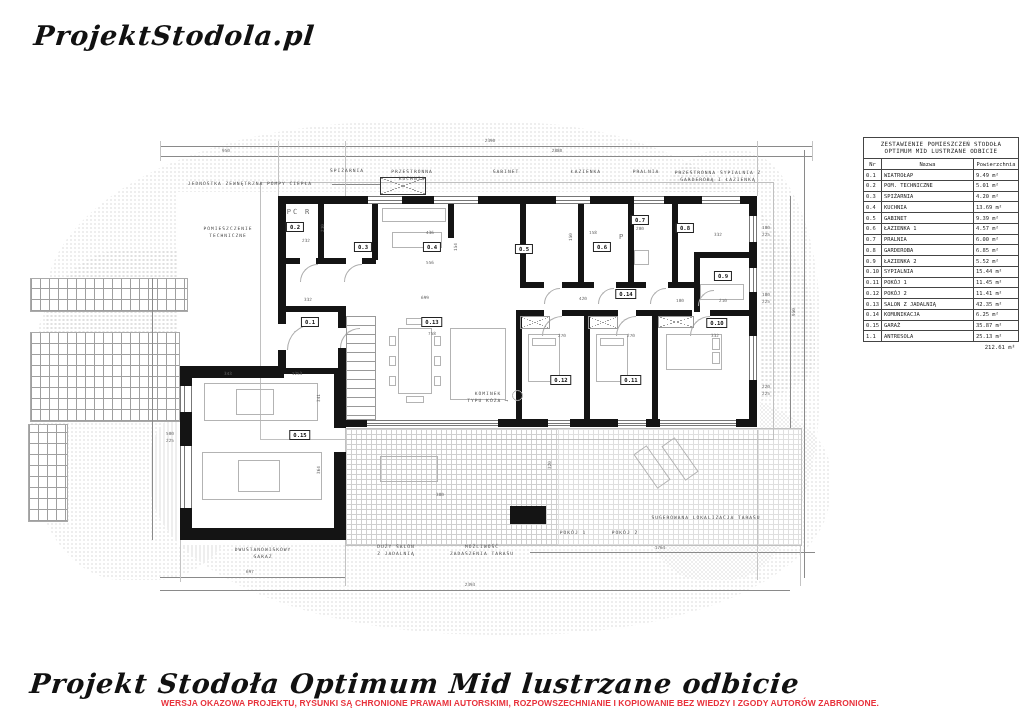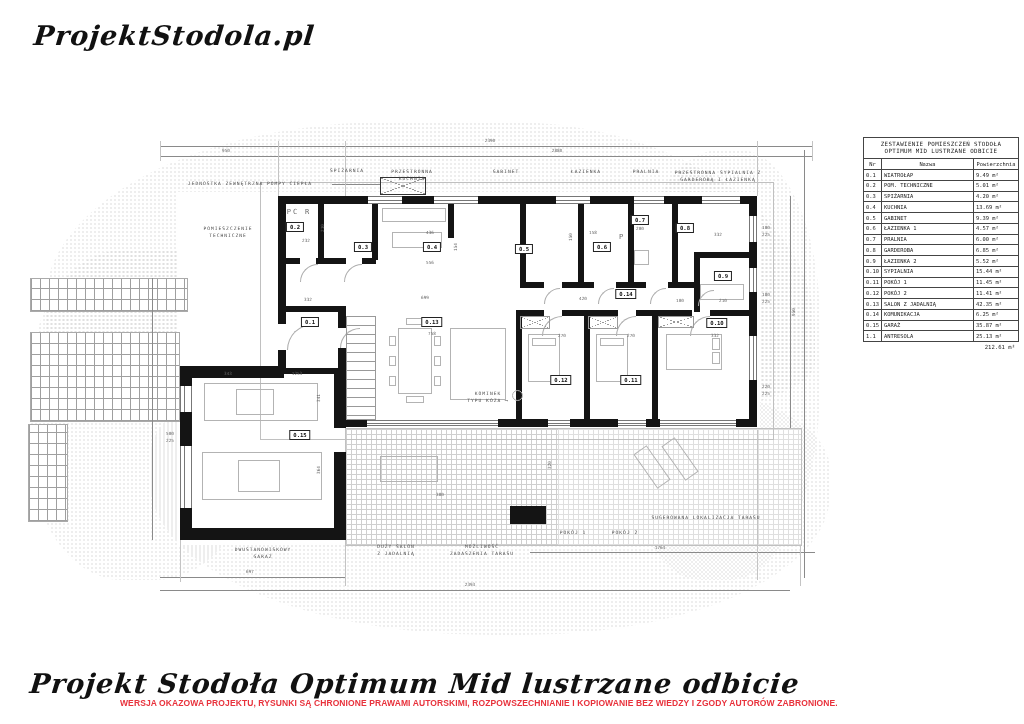--- a/index.html
+++ b/index.html
@@ -5,21 +5,21 @@
   html,body{margin:0;padding:0;background:#ffffff;}
   #page{position:relative;width:1024px;height:724px;background:#fff;overflow:hidden;
         font-family:"DejaVu Sans Mono",monospace;}
   
   #logo{position:absolute;left:34px;top:20px;font-family:"DejaVu Serif",serif;
         font-style:italic;font-weight:bold;font-size:27px;color:#111;
         transform:skewX(-6deg);letter-spacing:1px;white-space:nowrap;}
   #title{position:absolute;left:30px;top:668px;font-family:"DejaVu Serif",serif;
         font-style:italic;font-weight:bold;font-size:27px;color:#111;
         transform:skewX(-6deg);letter-spacing:1px;white-space:nowrap;}
-  #disclaimer{position:absolute;left:120px;top:698px;width:800px;
+  #disclaimer{position:absolute;left:120px;top:698px;width:800px;text-align:center;
         font-family:"Liberation Sans",sans-serif;font-size:8.5px;font-weight:bold;
         letter-spacing:.1px;white-space:nowrap;}
   
   .stip{position:absolute;background-image:radial-gradient(#9d9d9d 0.55px,transparent 0.8px);
         background-size:4px 4px;opacity:.45;}
   
   .wall{position:absolute;background:#141414;}
   .mask{position:absolute;background:#fff;}
   .ln{position:absolute;background:#8a8a8a;}
   .lnl{position:absolute;background:#c4c4c4;}

